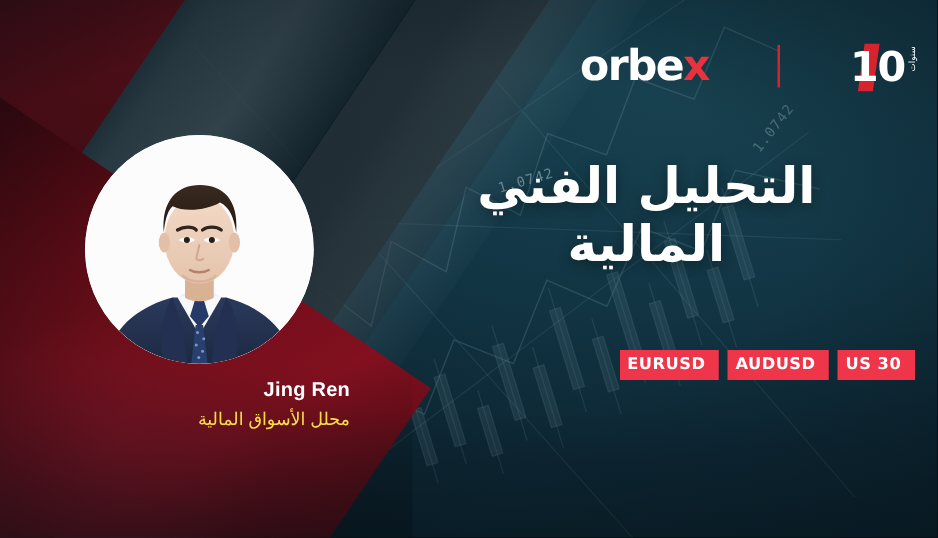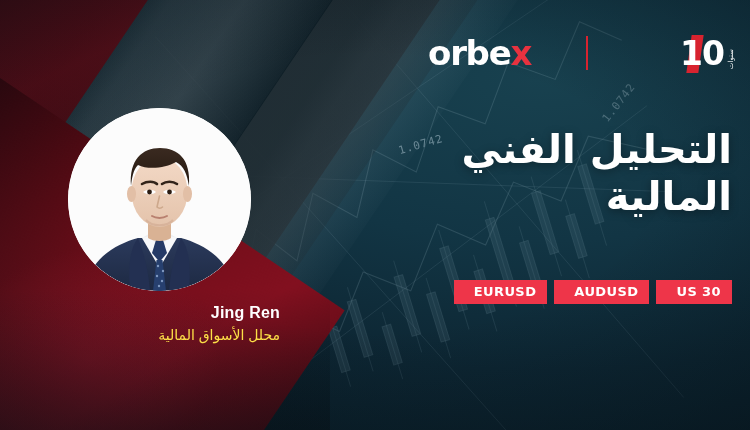--- a/index.html
+++ b/index.html
@@ -215,22 +215,21 @@
   .logo-word .x { color: #e8323f; }
   .logo-bar {
     width: 2px;
     height: 34px;
     background: #d8232f;
     margin: 0 8px 0 7px;
   }
   .logo-ten {
     position: relative;
     display: flex;
-    align-items: flex-end;
-    margin-left: 36px;
+    align-items: flex-start;
   }
   .logo-ten-num {
     position: relative;
     font-size: 33px;
     font-weight: bold;
     color: #ffffff;
     letter-spacing: -1px;
     line-height: 1;
     font-family: "DejaVu Sans", "Liberation Sans", sans-serif;
   }
@@ -266,38 +265,38 @@
     text-align: right;
     direction: rtl;
     color: #ffffff;
     font-size: 40px;
     font-weight: bold;
     line-height: 1.18;
     letter-spacing: 0px;
     text-shadow: 0 2px 10px rgba(0,0,0,0.35);
     font-family: "DejaVu Sans", "Liberation Sans", sans-serif;
   }
-  .headline div { display: block; }
+  .headline div { display: block; text-align: center; }
 
   
   .tags {
     position: absolute;
     right: 18px;
     top: 280px;
     display: flex;
     flex-direction: row-reverse;
     gap: 7px;
   }
   .tag {
     background: #ee3549;
     color: #ffffff;
     font-size: 13px;
     font-weight: bold;
     letter-spacing: 0.4px;
-    padding: 5px 11px 6px 20px;
+    padding: 5px 11px 6px 6px;
     line-height: 1;
     white-space: nowrap;
     font-family: "DejaVu Sans", "Liberation Sans", sans-serif;
   }
 </style>
 </head>
 <body>
 
 <div id="banner">
 

